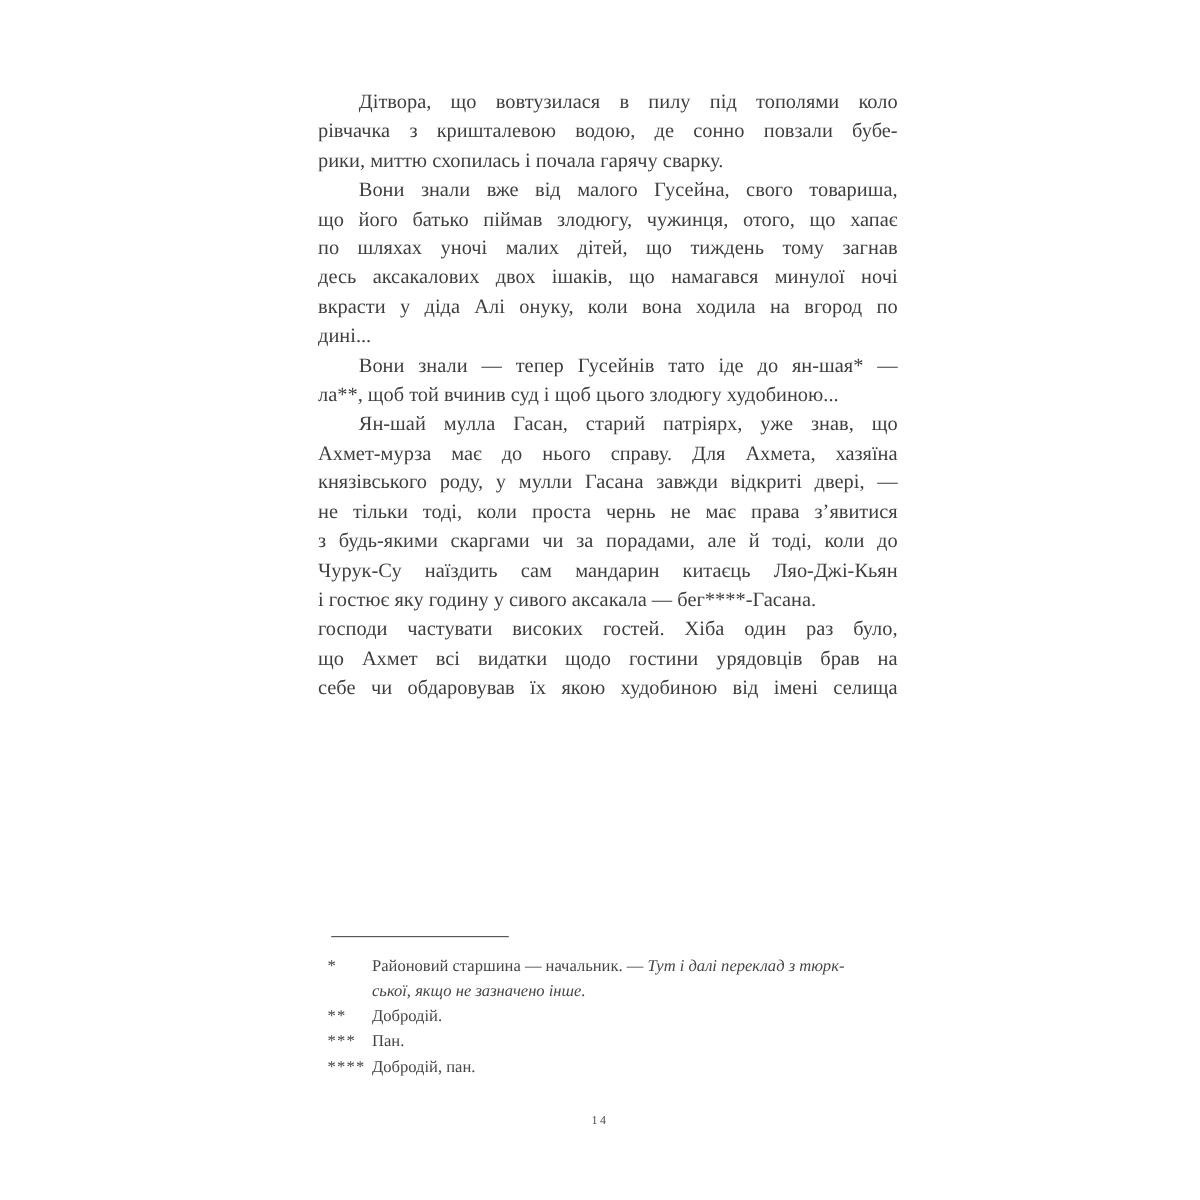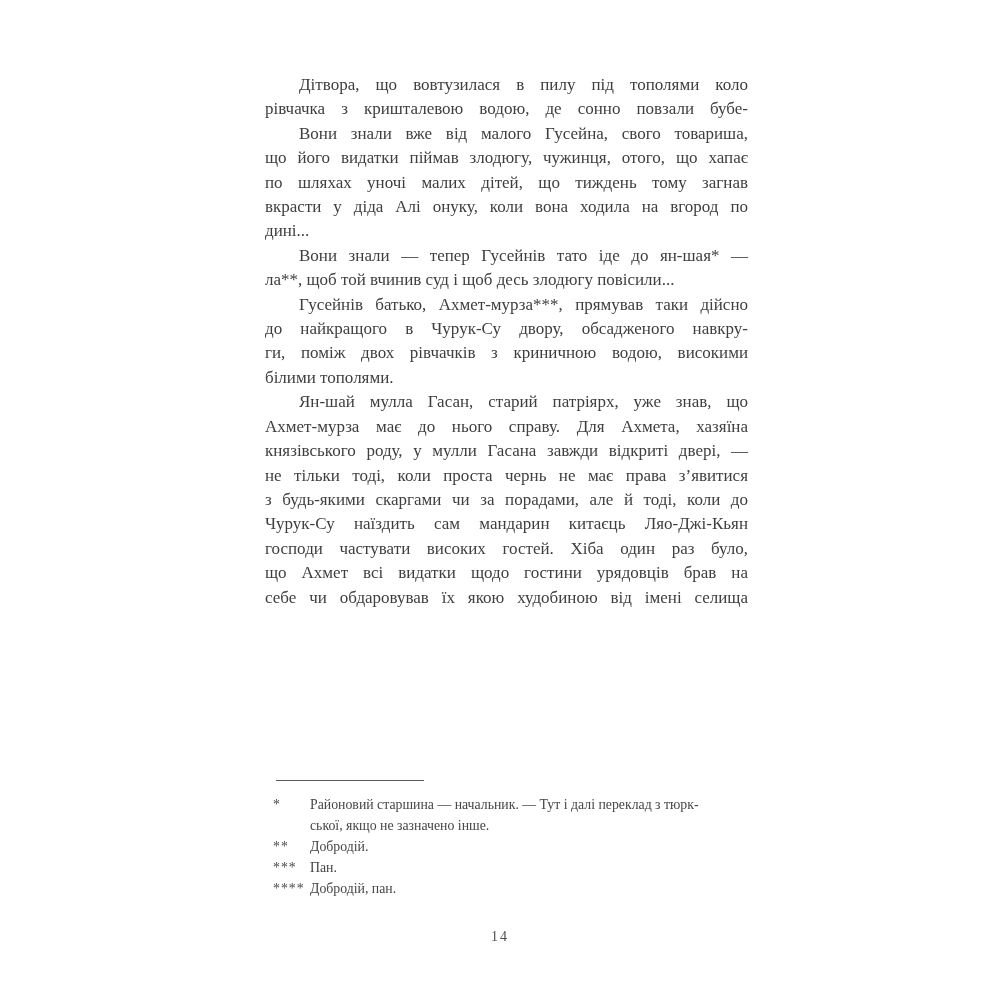--- a/index.html
+++ b/index.html
@@ -53,71 +53,68 @@
   }
   .fn-row { display: flex; }
   .fn-marker {
     width: 45px;
     padding-left: 8px;
     box-sizing: border-box;
     letter-spacing: 1px;
     flex: 0 0 45px;
   }
   .fn-text { flex: 1; }
-  .it { }
+  .it { font-style: italic; }
   .page-number {
     position: absolute;
     left: 0;
     top: 929px;
     width: 1000px;
     text-align: center;
-    font-size: 14px;
+    font-size: 10px;
     letter-spacing: 2px;
     color: #4e4e4e;
   }
 </style>
 </head>
 <body>
 
 <div class="page">
 
   <main class="text-block">
 
     <section class="paragraph">
       <div class="ln first">Дітвора, що вовтузилася в пилу під тополями коло</div>
       <div class="ln">рівчачка з кришталевою водою, де сонно повзали бубе-</div>
+      <div class="ln end">рики, миттю схопилась і почала гарячу сварку.</div>
     </section>
 
     <section class="paragraph">
       <div class="ln first">Вони знали вже від малого Гусейна, свого товариша,</div>
-      <div class="ln">що його видатки піймав злодюгу, чужинця, отого, що хапає</div>
+      <div class="ln">що його батько піймав злодюгу, чужинця, отого, що хапає</div>
       <div class="ln">по шляхах уночі малих дітей, що тиждень тому загнав</div>
+      <div class="ln">десь аксакалових двох ішаків, що намагався минулої ночі</div>
       <div class="ln">вкрасти у діда Алі онуку, коли вона ходила на вгород по</div>
       <div class="ln end">дині...</div>
     </section>
 
     <section class="paragraph">
       <div class="ln first">Вони знали — тепер Гусейнів тато іде до ян-шая* —</div>
-      <div class="ln end">ла**, щоб той вчинив суд і щоб десь злодюгу повісили...</div>
+      <div class="ln end">ла**, щоб той вчинив суд і щоб цього злодюгу худобиною...</div>
     </section>
 
-    <section class="paragraph">
-      <div class="ln first">Гусейнів батько, Ахмет-мурза***, прямував таки дійсно</div>
-      <div class="ln">до найкращого в Чурук-Су двору, обсадженого навкру-</div>
-      <div class="ln">ги, поміж двох рівчачків з криничною водою, високими</div>
-      <div class="ln end">білими тополями.</div>
-    </section>
 
     <section class="paragraph">
       <div class="ln first">Ян-шай мулла Гасан, старий патріярх, уже знав, що</div>
       <div class="ln">Ахмет-мурза має до нього справу. Для Ахмета, хазяїна</div>
       <div class="ln">князівського роду, у мулли Гасана завжди відкриті двері, —</div>
       <div class="ln">не тільки тоді, коли проста чернь не має права з’явитися</div>
       <div class="ln">з будь-якими скаргами чи за порадами, але й тоді, коли до</div>
       <div class="ln">Чурук-Су наїздить сам мандарин китаєць Ляо-Джі-Кьян</div>
+      <div class="ln end">і гостює яку годину у сивого аксакала — бег****-Гасана.</div>
     </section>
 
     <section class="paragraph">
       <div class="ln">господи частувати високих гостей. Хіба один раз було,</div>
       <div class="ln">що Ахмет всі видатки щодо гостини урядовців брав на</div>
       <div class="ln">себе чи обдаровував їх якою худобиною від імені селища</div>
     </section>
 
   </main>
 

